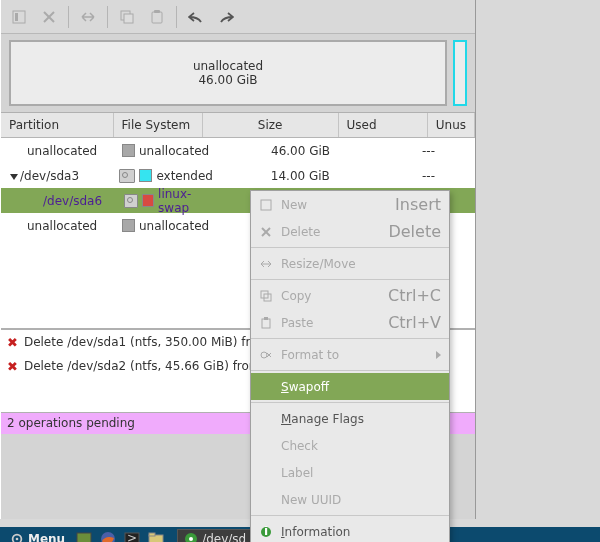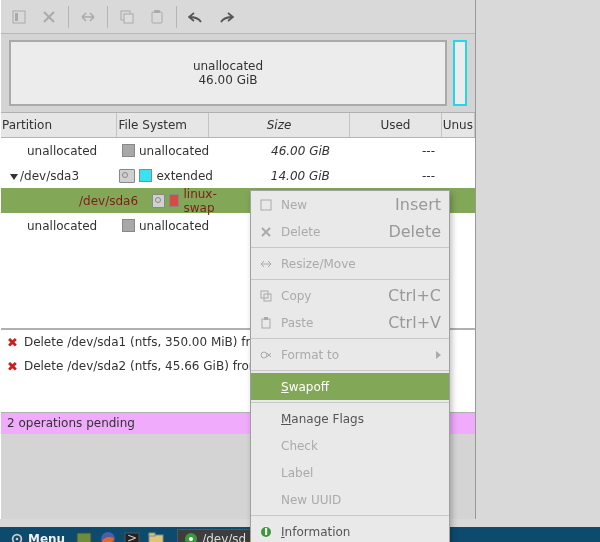--- a/index.html
+++ b/index.html
@@ -6,31 +6,31 @@
   body { width: 600px; height: 542px; background: #d9d9d9; overflow: hidden; color: #3a3a3a; }
   .app { width: 476px; height: 519px; background: #d4d4d4; border-left: 1px solid #fff; border-right: 1px solid #999; }
   .toolbar { height: 34px; display: flex; align-items: center; padding: 2px 4px; gap: 2px; border-bottom: 1px solid #b8b8b8; background: #d9d9d9; }
   .tbtn { width: 28px; height: 28px; display: flex; align-items: center; justify-content: center; color: #999; border-radius: 2px; }
   .sep { width: 1px; height: 22px; background: #b5b5b5; margin: 0 3px; }
   .diskbar { margin: 6px 8px; height: 66px; display: flex; gap: 6px; }
   .unalloc-block { flex: 1; border: 2px solid #aaa; background: #ececec; display: flex; flex-direction: column; align-items: center; justify-content: center; color: #333; }
   .sel-edge { width: 14px; border: 2px solid #22d8e8; background: #ececec; }
   .grid { border-top: 1px solid #b0b0b0; }
   .hdr { display: flex; background: #e6e6e6; border-bottom: 1px solid #b5b5b5; }
-  .hdr div { padding: 5px 1px; border-right: 1px solid #c4c4c4; font-weight: normal; color: #333; }
+  .hdr div { padding: 5px 8px; border-right: 1px solid #c4c4c4; font-weight: normal; color: #333; }
   .c-part { width: 140px; }
   .c-fs { width: 110px; }
-  .c-size { width: 170px; text-align: center; font-style: italic; }
-  .c-used { width: 110px; text-align: center; }
+  .c-size { width: 170px; text-align: center; }
+  .c-used { width: 110px; text-align: left; }
   .c-unus { flex: 1; text-align: center; }
   .row { display: flex; align-items: center; height: 25px; color: #333; background: #fff; }
   .row .c-part { padding-left: 10px; }
   .row .c-size { text-align: right; padding-right: 30px; }
   .row .c-used, .row .c-unus { text-align: right; padding-right: 20px; }
-  .row.sel { background: #82a756; color: #7f1d1d; padding-left: 36px; }
+  .row.sel { background: #82a756; color: #4c1d95; }
   .row .c-fs { display: flex; align-items: center; gap: 4px; }
   .disk-icon { width: 16px; height: 14px; background: #d0d0d0; border: 1px solid #888; border-radius: 1px; display: inline-block; position: relative; }
   .disk-icon::after { content: ""; position: absolute; left: 2px; top: 2px; width: 4px; height: 4px; border: 1px solid #888; border-radius: 50%; }
   .fs-sw { width: 13px; height: 13px; display: inline-block; border: 1px solid #888; }
   .tri { display: inline-block; width: 0; height: 0; border-left: 4px solid transparent; border-right: 4px solid transparent; border-top: 6px solid #333; margin-right: 2px; }
   .gap { height: 92px; background: #fff; border-bottom: 2px solid #b0b0b0; }
   .ops { background: #fff; }
   .ops-row { display: flex; align-items: center; height: 24px; padding-left: 6px; gap: 6px; color: #333; }
   .red-x { color: #c62020; font-weight: bold; font-size: 13px; }
   .status { height: 22px; padding: 3px 6px; background: #f0abfc; border-top: 1px solid #b0b0b0; color: #333; }

